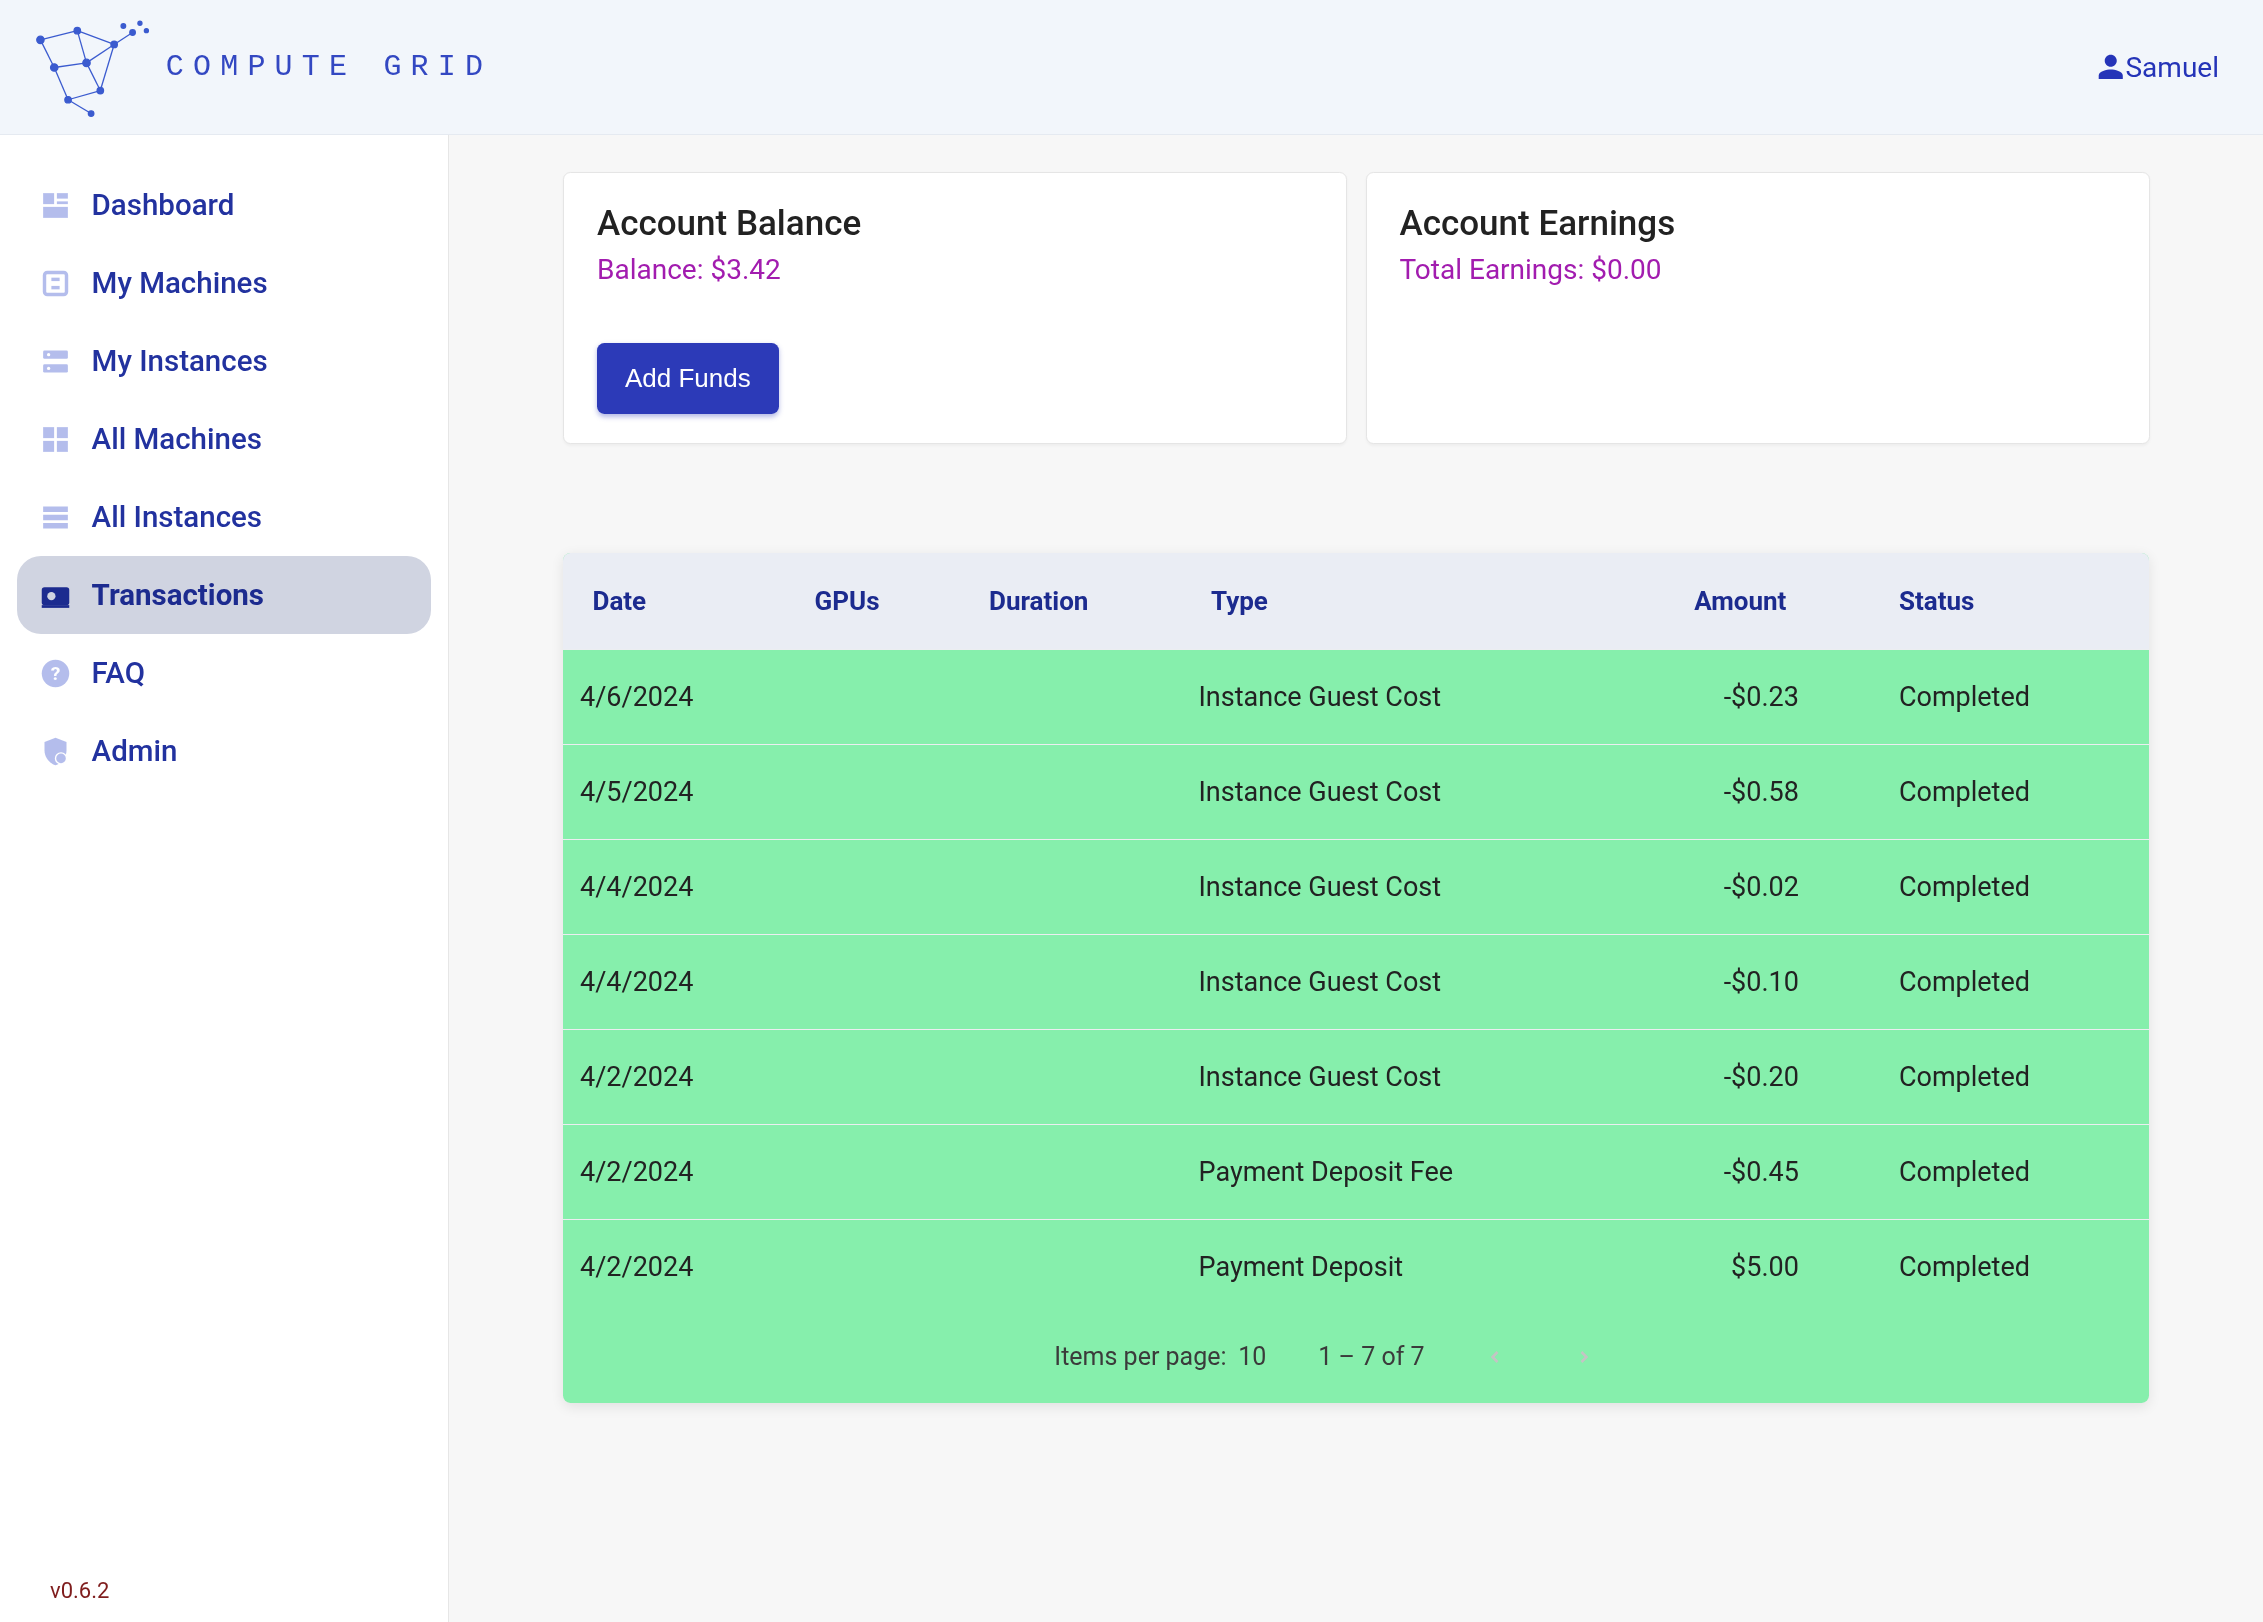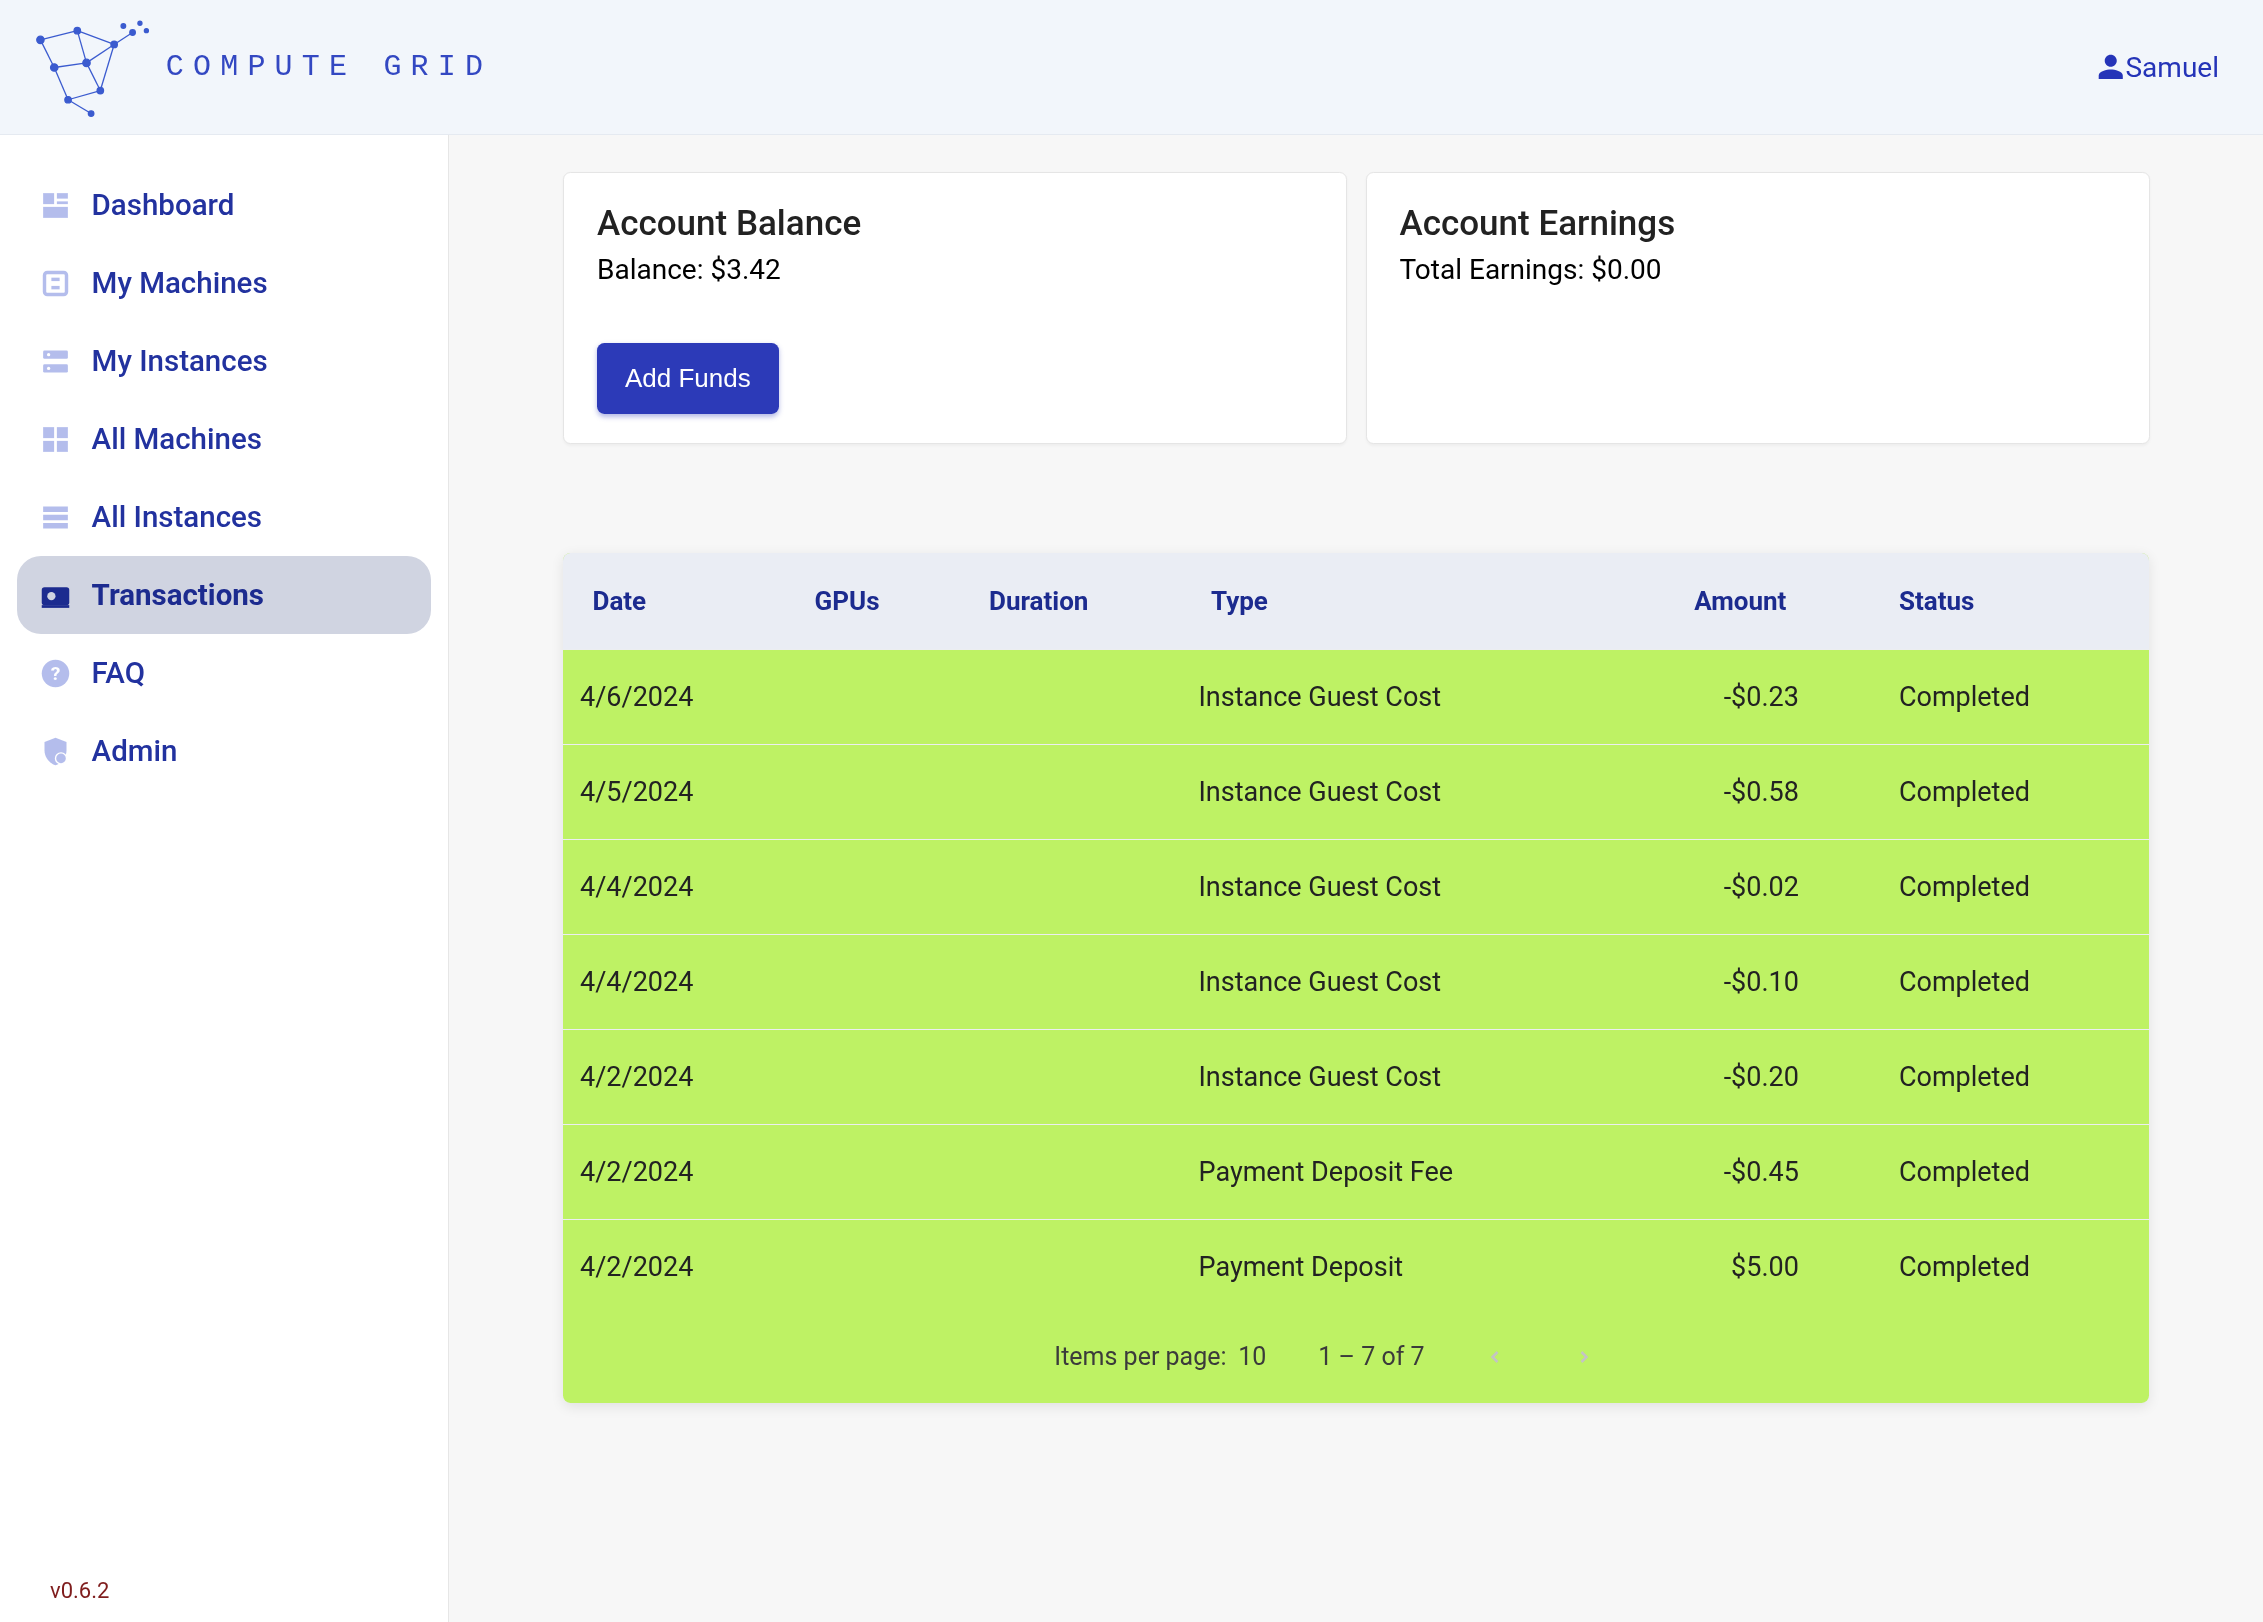--- a/index.html
+++ b/index.html
@@ -88,38 +88,38 @@
   .card {
     background: #fff;
     border: 0.9px solid #e5e5e5;
     border-radius: 7.4px;
     width: 784px;
     min-height: 258px;
     padding: 29.5px 33px;
     box-shadow: 0 1.8px 2.8px rgba(0,0,0,0.04);
   }
   .card-title { font-size: 35px; color: #222; font-weight: 500; }
-  .card-subtitle { font-size: 28px; color: #000000; margin-top: 9.2px; }
+  .card-subtitle { font-size: 28px; color: #a21caf; margin-top: 9.2px; }
   .add-funds-btn {
     margin-top: 57px;
     background: #2c3ab8;
     color: #fff;
     border: none;
     border-radius: 7.4px;
     padding: 20px 28px;
     font-size: 26px;
     font-weight: 500;
     cursor: pointer;
     box-shadow: 0 2.8px 5.5px rgba(44,58,184,0.35);
   }
 
   .table-wrap {
     width: 1586px;
     margin-top: 109px;
-    background: #bef264;
+    background: #86efac;
     border-radius: 7.4px;
     box-shadow: 0 3.7px 13px rgba(0,0,0,0.09);
     overflow: hidden;
   }
   table { width: 100%; border-collapse: collapse; }
   thead tr { background: #eaedf4; }
   th {
     text-align: left;
     font-size: 26px;
     font-weight: 700;

